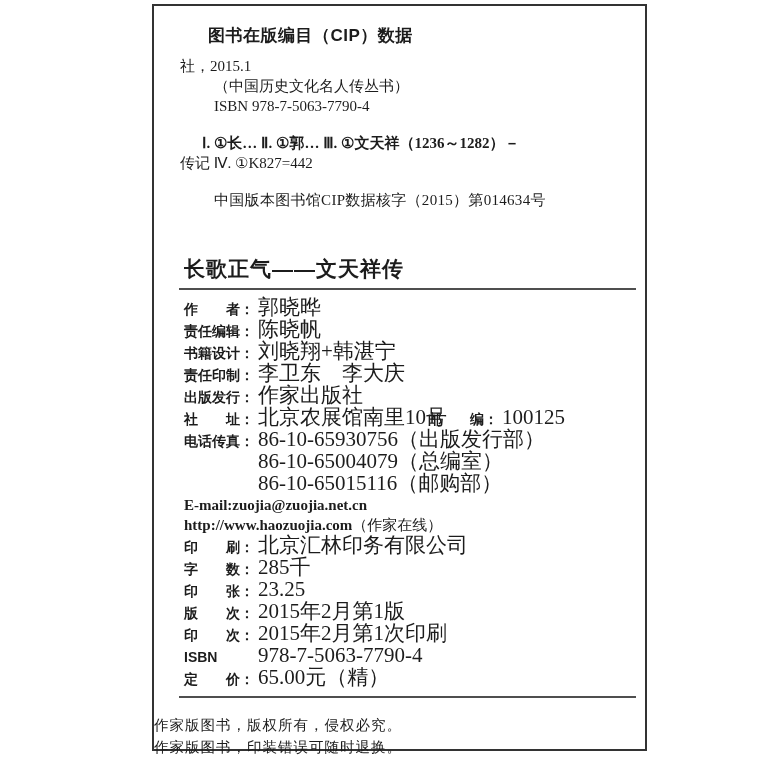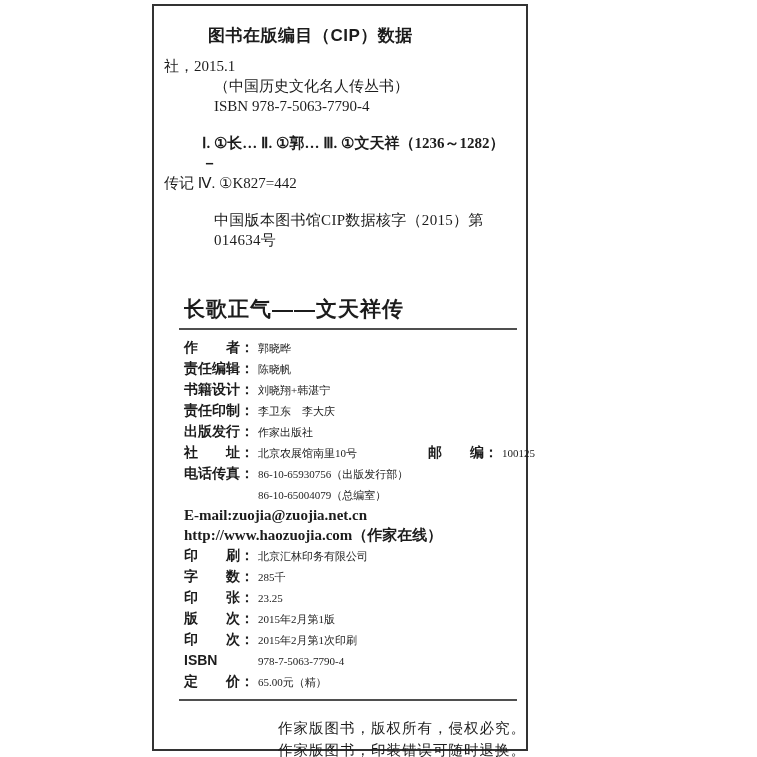--- a/index.html
+++ b/index.html
@@ -13,34 +13,34 @@
     width:757px; height:757px;
     background:var(--bg);
     font-family:"Liberation Serif", serif;
     color:var(--ink);
     overflow:hidden;
   }
   .page { position:relative; width:757px; height:757px; background:var(--bg); }
 
   .box {
     position:absolute; left:152px; top:4px;
-    width:376px; height:747px;
+    width:495px; height:747px;
     border:2px solid var(--border);
     background:var(--bg);
   }
 
   
   .cip { padding:14px 14px 0 10px; font-size:15px; line-height:20px; }
   .cip-header {
     font-family:"Liberation Sans", sans-serif;
     font-weight:bold; font-size:17px;
     margin:6px 0 10px 44px;
     letter-spacing:0.5px;
   }
-  .cip-line { margin-left:0; }
+  .cip-line { margin-left:16px; }
   .cip-line.ind { margin-left:50px; }
   .cip-line.ind2 { margin-left:38px;font-weight:bold; }
   .cip-class { margin-top:17px; }
   .cip-registry { margin:17px 0 16px 50px; letter-spacing:0.3px; }
 
   
   .title-sec {
     margin:29px 9px 0 25px;
     padding:0 0 5px 5px;
     border-bottom:2px solid var(--rule);
@@ -59,27 +59,27 @@
     border-bottom:2px solid var(--rule);
     font-size:15px;
   }
   .row { position:relative; line-height:20px; white-space:nowrap; }
   .lbl {
     display:inline-block; width:74px;
     font-family:"Liberation Sans", sans-serif;
     font-weight:bold; font-size:14px;
     vertical-align:baseline;
   }
-  .val { font-size:11px;text-align:center; }
+  .val { font-size:21px;text-align:center; }
   .postal { position:absolute; left:244px; top:0; }
   .row-wide { font-weight:bold; line-height:20px; }
-  .row-wide .plain { font-weight:bold; }
+  .row-wide .plain { font-weight:normal; }
 
   
-  .notes { margin-top:16px; text-align:right; font-size:14.5px; line-height:22px; letter-spacing:1px; }
+  .notes { margin-top:16px; text-align:left; font-size:14.5px; line-height:22px; letter-spacing:1px; }
 </style>
 </head>
 <body>
 
 <div class="page">
   <div class="box">
 
     <div class="cip">
       <div class="cip-header">图书在版编目（CIP）数据</div>
       <div class="cip-line">社，2015.1</div>
@@ -99,20 +99,21 @@
       <div class="row"><span class="lbl">责任编辑：</span><span class="val">陈晓帆</span></div>
       <div class="row"><span class="lbl">书籍设计：</span><span class="val">刘晓翔+韩湛宁</span></div>
       <div class="row"><span class="lbl">责任印制：</span><span class="val">李卫东　李大庆</span></div>
       <div class="row"><span class="lbl">出版发行：</span><span class="val">作家出版社</span></div>
       <div class="row">
         <span class="lbl">社　　址：</span><span class="val">北京农展馆南里10号</span>
         <span class="postal"><span class="lbl">邮　　编：</span><span class="val">100125</span></span>
       </div>
       <div class="row"><span class="lbl">电话传真：</span><span class="val">86-10-65930756（出版发行部）</span></div>
       <div class="row"><span class="lbl"></span><span class="val">86-10-65004079（总编室）</span></div>
+      <div class="row"><span class="lbl"></span><span class="val">86-10-65015116（邮购部）</span></div>
       <div class="row row-wide"><span>E-mail:zuojia@zuojia.net.cn</span></div>
       <div class="row row-wide"><span>http://www.haozuojia.com</span><span class="plain">（作家在线）</span></div>
       <div class="row"><span class="lbl">印　　刷：</span><span class="val">北京汇林印务有限公司</span></div>
       <div class="row"><span class="lbl">字　　数：</span><span class="val">285千</span></div>
       <div class="row"><span class="lbl">印　　张：</span><span class="val">23.25</span></div>
       <div class="row"><span class="lbl">版　　次：</span><span class="val">2015年2月第1版</span></div>
       <div class="row"><span class="lbl">印　　次：</span><span class="val">2015年2月第1次印刷</span></div>
       <div class="row"><span class="lbl">ISBN</span><span class="val">978-7-5063-7790-4</span></div>
       <div class="row"><span class="lbl">定　　价：</span><span class="val">65.00元（精）</span></div>
     </div>

